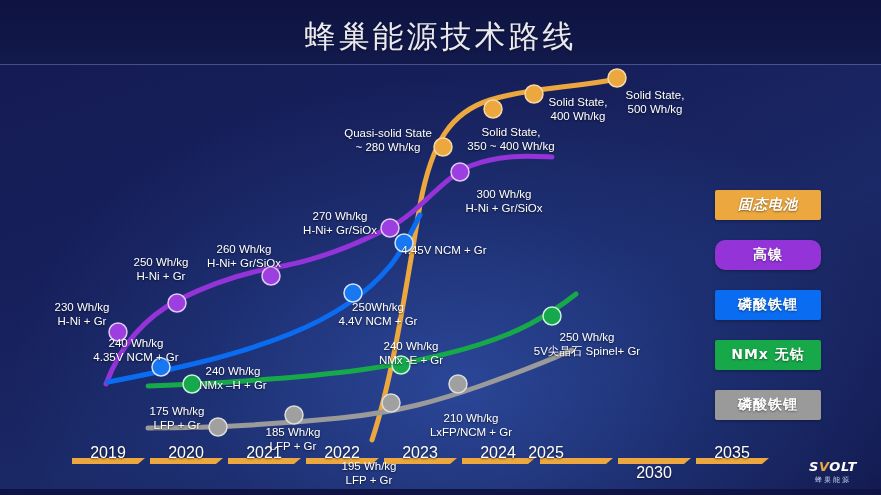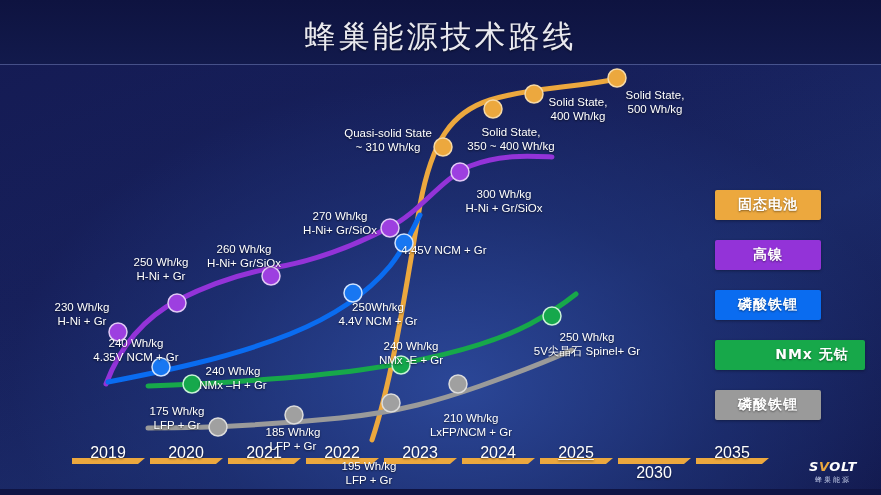--- a/index.html
+++ b/index.html
@@ -128,21 +128,21 @@
       <polygon points="462,458 535,458 528,464 462,464" fill="#eca83e"></polygon>
       <polygon points="540,458 613,458 606,464 540,464" fill="#eca83e"></polygon>
       <polygon points="618,458 691,458 684,464 618,464" fill="#eca83e"></polygon>
       <polygon points="696,458 769,458 762,464 696,464" fill="#eca83e"></polygon>
     </g>
   </svg>
 
   <div id="annotations">
       <div class="anno" style="left: 318px; top: 126px; width: 140px; text-align: center;">
         <div>Quasi-solid State</div>
-        <div>~ 310 Wh/kg</div>
+        <div>~ 280 Wh/kg</div>
       </div>
       <div class="anno" style="left: 441px; top: 125px; width: 140px;">
         <div>Solid State,</div>
         <div>350 ~ 400 Wh/kg</div>
       </div>
       <div class="anno" style="left: 508px; top: 95px; width: 140px;">
         <div>Solid State,</div>
         <div>400 Wh/kg</div>
       </div>
       <div class="anno" style="left: 585px; top: 88px; width: 140px;">
@@ -204,45 +204,45 @@
         <div>195 Wh/kg</div>
         <div>LFP + Gr</div>
       </div>
       <div class="anno" style="left: 401px; top: 411px; width: 140px;">
         <div>210 Wh/kg</div>
         <div>LxFP/NCM + Gr</div>
       </div>
     </div>
 
   <div id="legend">
-      <div class="legend-item" style="background: rgb(236, 168, 62);">
+      <div class="legend-item" style="background: rgb(236, 168, 62); font-style: italic;">
         <span>固态电池</span>
       </div>
-      <div class="legend-item" style="background: rgb(147, 51, 216);">
+      <div class="legend-item" style="background: rgb(147, 51, 216); border-radius: 10px;">
         <span>高镍</span>
       </div>
       <div class="legend-item" style="background: rgb(10, 108, 240);">
         <span>磷酸铁锂</span>
       </div>
-      <div class="legend-item" style="background: rgb(23, 168, 74); padding-left: 44px;">
+      <div class="legend-item" style="background: rgb(23, 168, 74);">
         <span>NMx 无钴</span>
       </div>
       <div class="legend-item" style="background: rgb(154, 154, 154);">
         <span>磷酸铁锂</span>
       </div>
     </div>
 
   <div id="years">
       <div class="year" style="left: 108px;">2019</div>
       <div class="year" style="left: 186px;">2020</div>
       <div class="year" style="left: 264px;">2021</div>
       <div class="year" style="left: 342px;">2022</div>
       <div class="year" style="left: 420px;">2023</div>
       <div class="year" style="left: 498px;">2024</div>
-      <div class="year" style="left: 576px; text-decoration: underline;">2025</div>
+      <div class="year" style="left: 546px;">2025</div>
       <div class="year" style="left: 654px; margin-top: 20px;">2030</div>
       <div class="year" style="left: 732px;">2035</div>
     </div>
 
   <div id="logo">
     <div id="logo-main"><span class="s">S</span><span class="v">V</span><span class="olt">OLT</span></div>
     <div id="logo-sub">蜂巢能源</div>
   </div>
 
   <div id="bottom-strip"></div>

